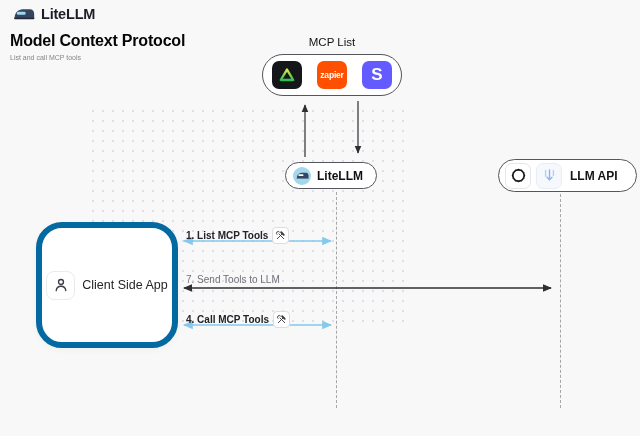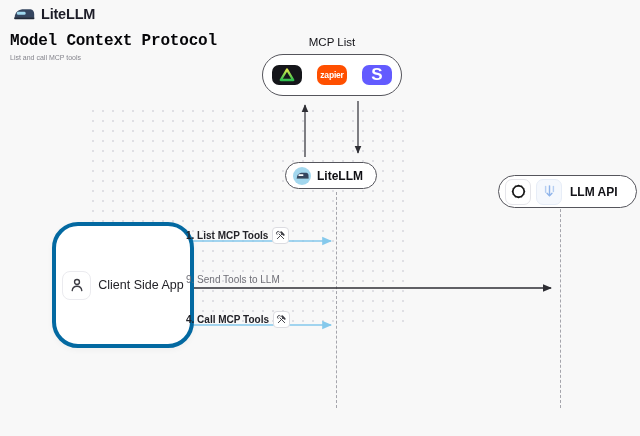--- a/index.html
+++ b/index.html
@@ -16,62 +16,62 @@
     background-image:radial-gradient(#dfdfe4 1px,transparent 1.1px);
     background-size:10px 10px;
   }
 
   
   .brand{position:absolute;left:13px;top:6px;display:flex;align-items:center;gap:6px;}
   .brand-logo{display:inline-flex;width:22px;height:16px;}
   .brand-logo svg{width:100%;height:100%;}
   .brand-name{font-size:14.5px;font-weight:700;color:#1d1d28;letter-spacing:-0.2px;}
   .page-title{position:absolute;left:10px;top:32px;margin:0;font-size:16px;font-weight:700;
-    color:#060609;letter-spacing:-0.2px;font-family:Liberation Mono, monospace;}
+    color:#060609;letter-spacing:-0.2px;}
   .page-subtitle{position:absolute;left:10px;top:54px;font-size:7px;color:#85858d;}
 
   
   .mcp-label{position:absolute;left:278px;top:36px;width:108px;text-align:center;
     font-size:11.5px;font-weight:500;color:#131318;}
   .mcp-box{
     position:absolute;left:262px;top:54px;width:140px;height:42px;background:#fff;
     border:1.4px solid #55555c;border-radius:22px;
     display:flex;align-items:center;justify-content:center;gap:15px;box-sizing:border-box;
   }
-  .tool{width:30px;height:20px;border-radius:7px;display:flex;align-items:center;justify-content:center;}
+  .tool{width:30px;height:28px;border-radius:7px;display:flex;align-items:center;justify-content:center;}
   .tool svg{width:20px;height:20px;}
   .tool-triangle{background:#15161a;}
   .tool-zapier{background:#ff4f00;}
   .tool-zapier span{color:#fff;font-size:8.5px;font-weight:800;letter-spacing:-0.2px;}
   .tool-stripe{background:#635bff;}
   .tool-stripe span{color:#fff;font-size:17px;font-weight:700;}
 
   
   .node{position:absolute;background:#fff;border:1.3px solid #55555c;box-sizing:border-box;
     display:flex;align-items:center;}
   .node-litellm{left:285px;top:162px;width:92px;height:27px;border-radius:14px;
     padding-left:7px;gap:6px;}
   .node-avatar{width:18px;height:18px;border-radius:50%;background:#a3d7ee;
     display:flex;align-items:center;justify-content:center;overflow:hidden;}
   .node-avatar svg{width:13px;height:9px;}
   .node-litellm .node-label{font-size:12px;font-weight:700;color:#101014;}
   .node-llm-api{left:498px;top:159px;width:139px;height:33px;border-radius:17px;
-    padding-left:6px;gap:5px;margin-top:16px;}
+    padding-left:6px;gap:5px;}
   .mini{width:26px;height:26px;border-radius:7px;box-sizing:border-box;
     display:flex;align-items:center;justify-content:center;}
   .mini-openai{background:#fff;border:1px solid #e5e5ea;}
   .mini-openai svg{width:17px;height:17px;}
   .mini-provider{background:#f5f8fd;border:1px solid #e7edf7;}
   .mini-provider svg{width:17px;height:17px;}
   .node-llm-api .node-label{font-size:12px;font-weight:600;color:#131318;margin-left:3px;}
 
   
   .client-card{
-    position:absolute;left:52px;top:222px;width:142px;height:126px;background:#fff;
-    border:4px solid #0369a1;border-radius:26px;box-shadow:0 2px 6px rgba(0,0,0,.04);
+    position:absolute;left:36px;top:222px;width:142px;height:126px;background:#fff;
+    border:6px solid #0369a1;border-radius:26px;box-shadow:0 2px 6px rgba(0,0,0,.04);
     display:flex;align-items:center;justify-content:center;gap:7px;box-sizing:border-box;
   }
   .person-box{width:27px;height:27px;border-radius:8px;background:#fff;border:1px solid #ebebef;
     display:flex;align-items:center;justify-content:center;}
   .person-box svg{width:18px;height:18px;}
   .client-label{font-size:12.5px;font-weight:500;color:#232329;}
 
   
   .lifeline{position:absolute;width:0;border-left:1.6px dashed #a5a5ac;}
   .lifeline-litellm{left:336px;top:192px;height:216px;}
@@ -197,21 +197,21 @@
     <span class="tools-badge">
       <svg viewBox="0 0 24 24" fill="none" stroke="#3a3a41" stroke-linecap="round">
         <path d="M13.5 5 L19 10.5" stroke-width="4.2"></path>
         <path d="M16 8 L5 19" stroke-width="2"></path>
         <path d="M8.5 8.5 L19 19" stroke-width="2"></path>
         <path d="M9.6 4.3 A3.7 3.7 0 1 0 4.3 9.6" stroke-width="2"></path>
       </svg>
     </span>
   </div>
   <div class="step step-2">
-    <span>9. Send Tools to LLM</span>
+    <span>7. Send Tools to LLM</span>
   </div>
   <div class="step step-3">
     <span>4. Call MCP Tools</span>
     <span class="tools-badge">
       <svg viewBox="0 0 24 24" fill="none" stroke="#3a3a41" stroke-linecap="round">
         <path d="M13.5 5 L19 10.5" stroke-width="4.2"></path>
         <path d="M16 8 L5 19" stroke-width="2"></path>
         <path d="M8.5 8.5 L19 19" stroke-width="2"></path>
         <path d="M9.6 4.3 A3.7 3.7 0 1 0 4.3 9.6" stroke-width="2"></path>
       </svg>

